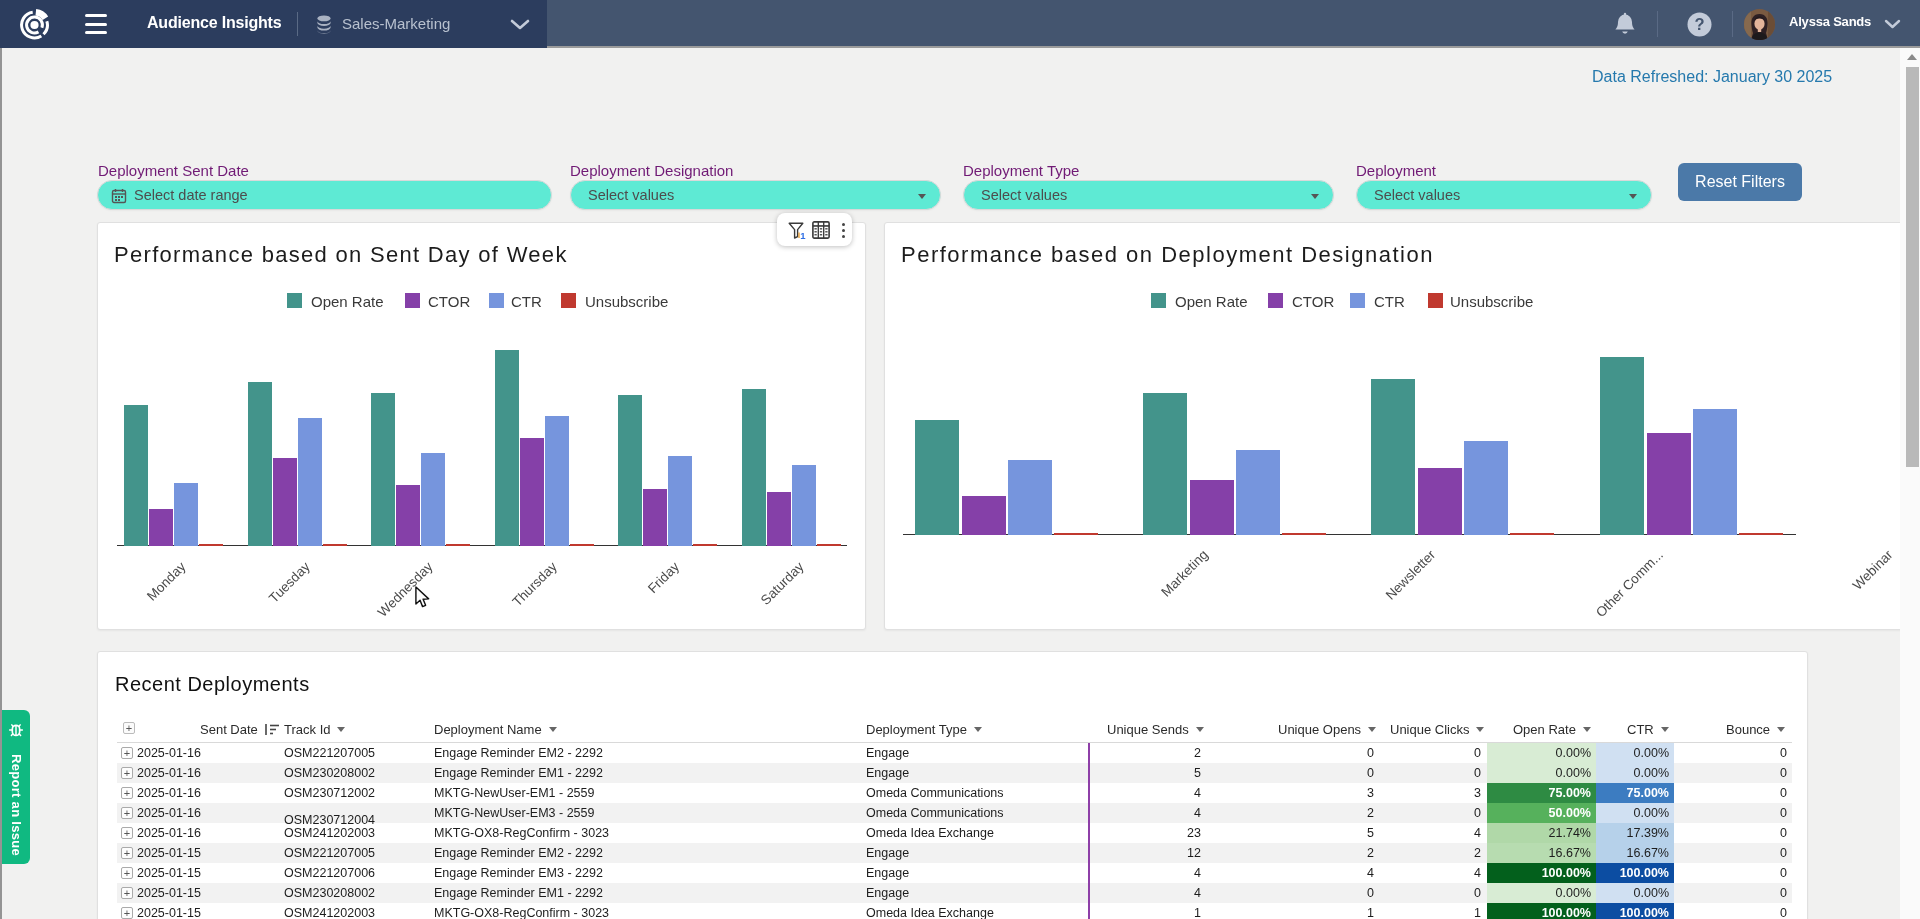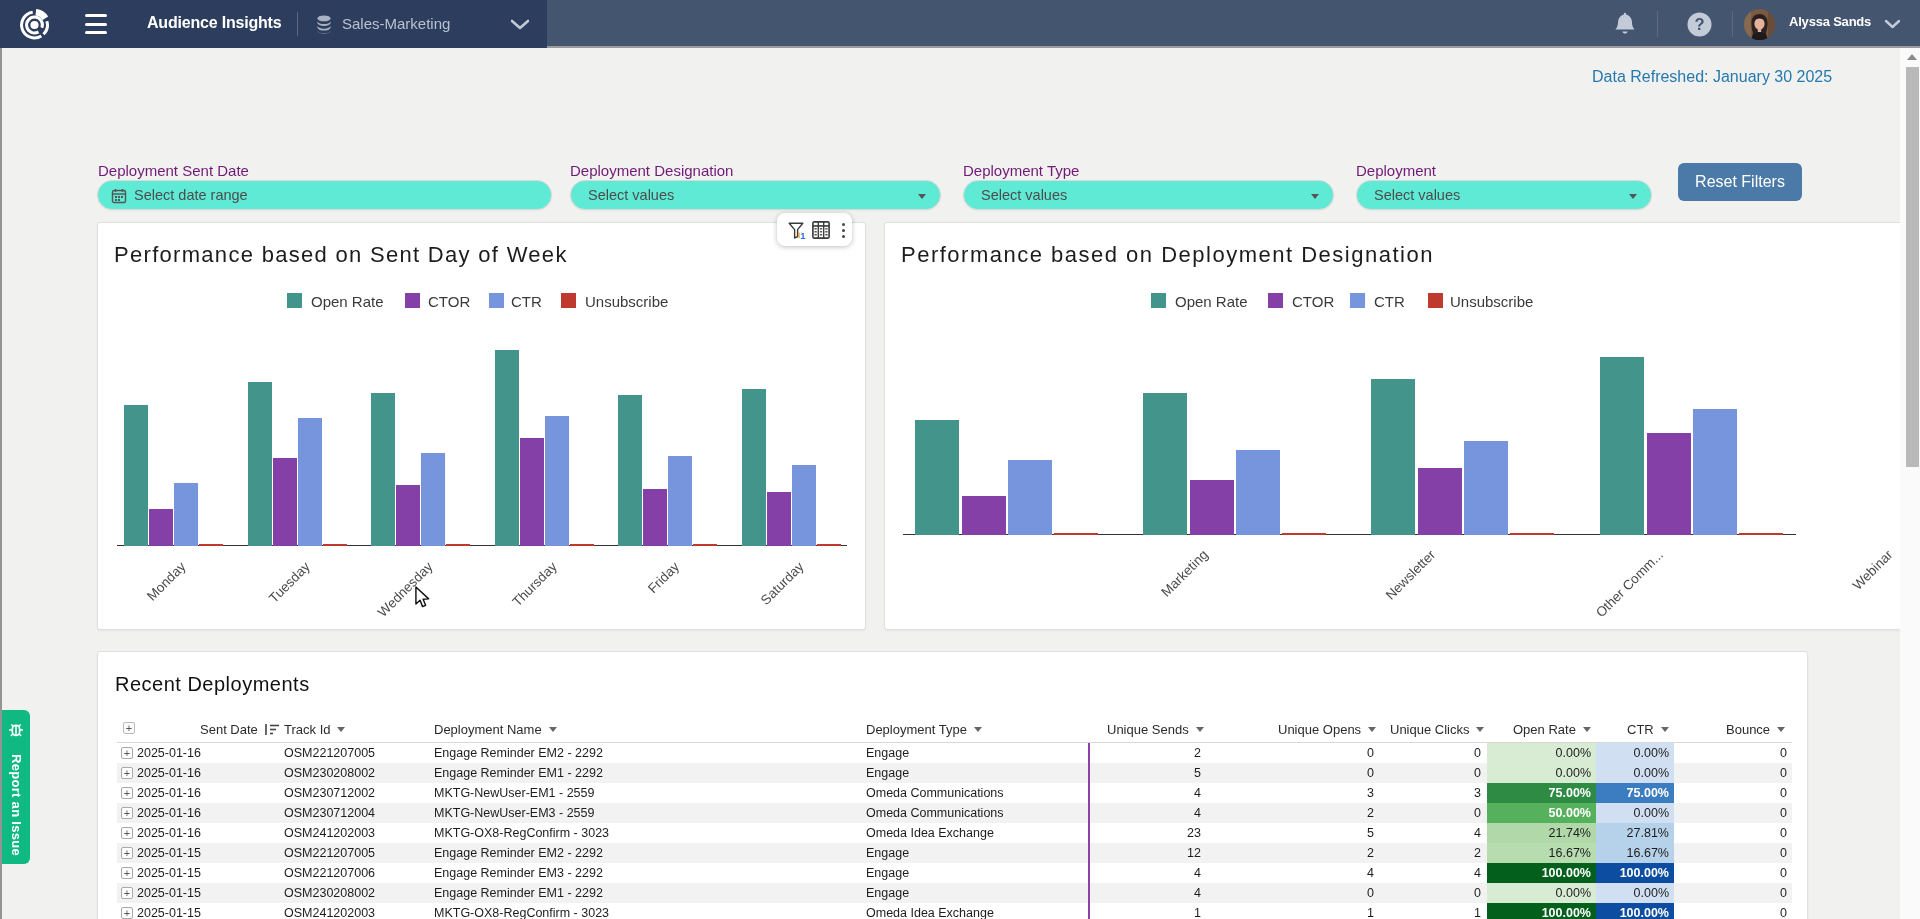--- a/index.html
+++ b/index.html
@@ -331,21 +331,21 @@
           <span class="tc num" style="left:975px; width:112px; padding-right:3px;">4</span>
           <span class="tc num" style="left:1100px; width:157px;">3</span>
           <span class="tc num" style="left:1270px; width:94px;">3</span>
           <span class="tc num" style="left:1370px; width:109px; padding-right:5px; background:#2e8b43; color:#fff; font-weight:700;">75.00%</span>
           <span class="tc num" style="left:1479px; width:78px; padding-right:5px; background:#3c7cc1; color:#fff; font-weight:700;">75.00%</span>
           <span class="tc num" style="left:1570px; width:100px;">0</span>
         </div>
         <div class="trow alt">
           <span class="plusbox">+</span>
           <span class="tc" style="left:20px;">2025-01-16</span>
-          <span class="tc" style="left:167px;">OSM230712004</span>
+          <span class="tc" style="left:167px;margin-top:7px;">OSM230712004</span>
           <span class="tc" style="left:317px;">MKTG-NewUser-EM3 - 2559</span>
           <span class="tc" style="left:749px;">Omeda Communications</span>
           <span class="pvline"></span>
           <span class="tc num" style="left:975px; width:112px; padding-right:3px;">4</span>
           <span class="tc num" style="left:1100px; width:157px;">2</span>
           <span class="tc num" style="left:1270px; width:94px;">0</span>
           <span class="tc num" style="left:1370px; width:109px; padding-right:5px; background:#56b15c; color:#fff; font-weight:700;">50.00%</span>
           <span class="tc num" style="left:1479px; width:78px; padding-right:5px; background:#d0e0f2; color:#1d1d1d; font-weight:400;">0.00%</span>
           <span class="tc num" style="left:1570px; width:100px;">0</span>
         </div>
@@ -353,21 +353,21 @@
           <span class="plusbox">+</span>
           <span class="tc" style="left:20px;">2025-01-16</span>
           <span class="tc" style="left:167px;">OSM241202003</span>
           <span class="tc" style="left:317px;">MKTG-OX8-RegConfirm - 3023</span>
           <span class="tc" style="left:749px;">Omeda Idea Exchange</span>
           <span class="pvline"></span>
           <span class="tc num" style="left:975px; width:112px; padding-right:3px;">23</span>
           <span class="tc num" style="left:1100px; width:157px;">5</span>
           <span class="tc num" style="left:1270px; width:94px;">4</span>
           <span class="tc num" style="left:1370px; width:109px; padding-right:5px; background:#b0d8a8; color:#1d1d1d; font-weight:400;">21.74%</span>
-          <span class="tc num" style="left:1479px; width:78px; padding-right:5px; background:#b6d1ea; color:#1d1d1d; font-weight:400;">27.81%</span>
+          <span class="tc num" style="left:1479px; width:78px; padding-right:5px; background:#b6d1ea; color:#1d1d1d; font-weight:400;">17.39%</span>
           <span class="tc num" style="left:1570px; width:100px;">0</span>
         </div>
         <div class="trow alt">
           <span class="plusbox">+</span>
           <span class="tc" style="left:20px;">2025-01-15</span>
           <span class="tc" style="left:167px;">OSM221207005</span>
           <span class="tc" style="left:317px;">Engage Reminder EM2 - 2292</span>
           <span class="tc" style="left:749px;">Engage</span>
           <span class="pvline"></span>
           <span class="tc num" style="left:975px; width:112px; padding-right:3px;">12</span>

